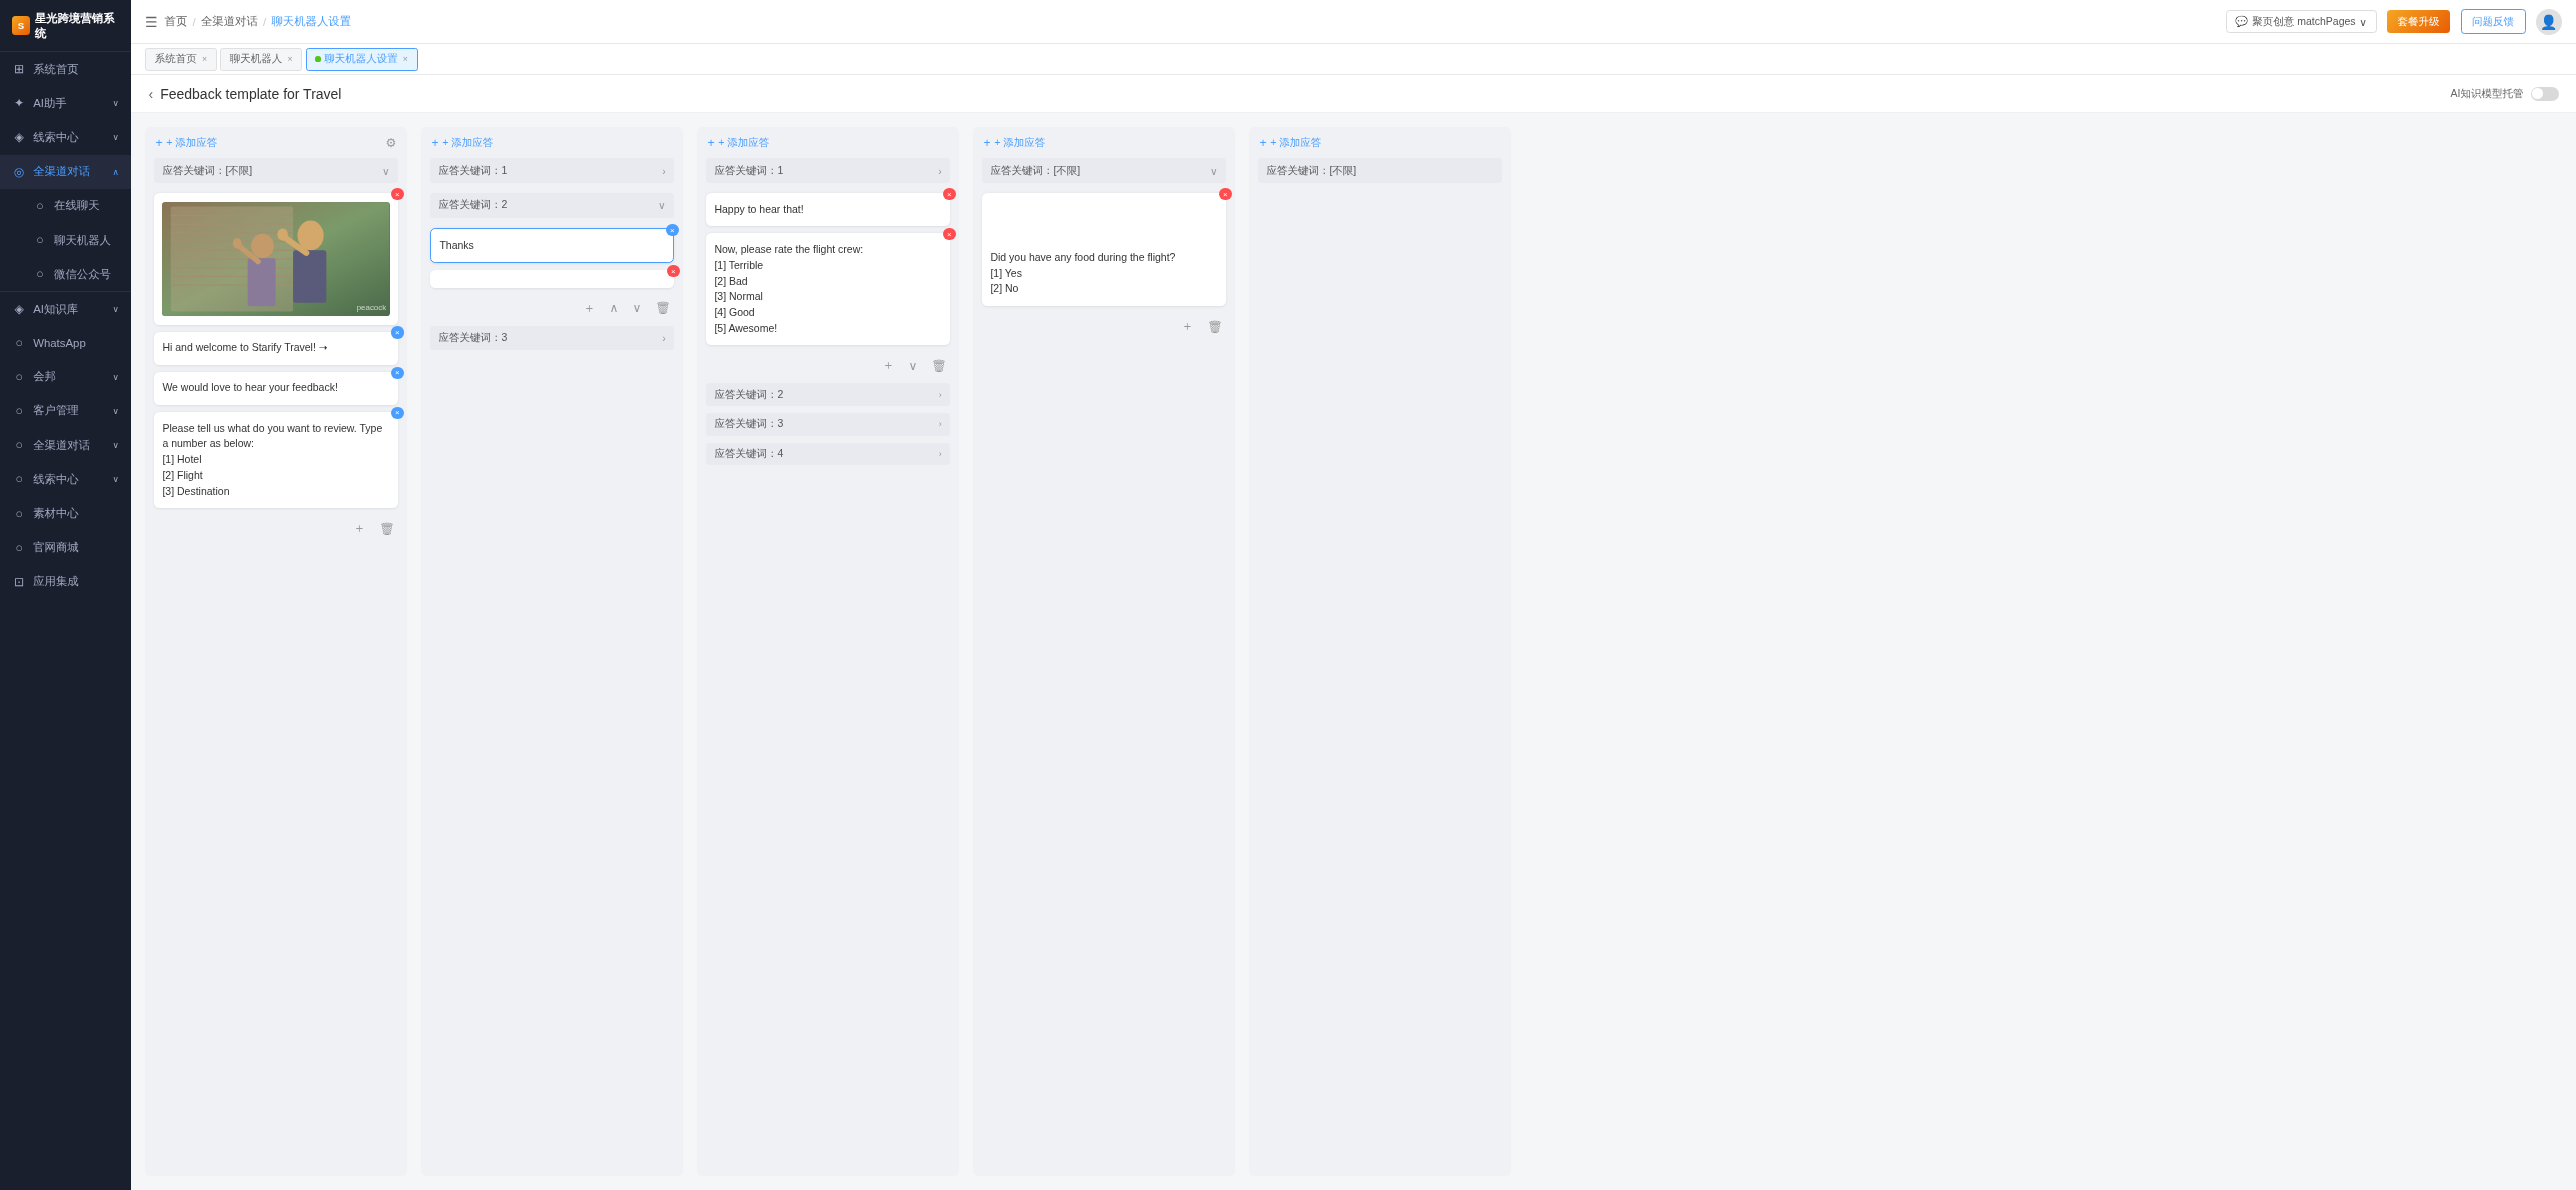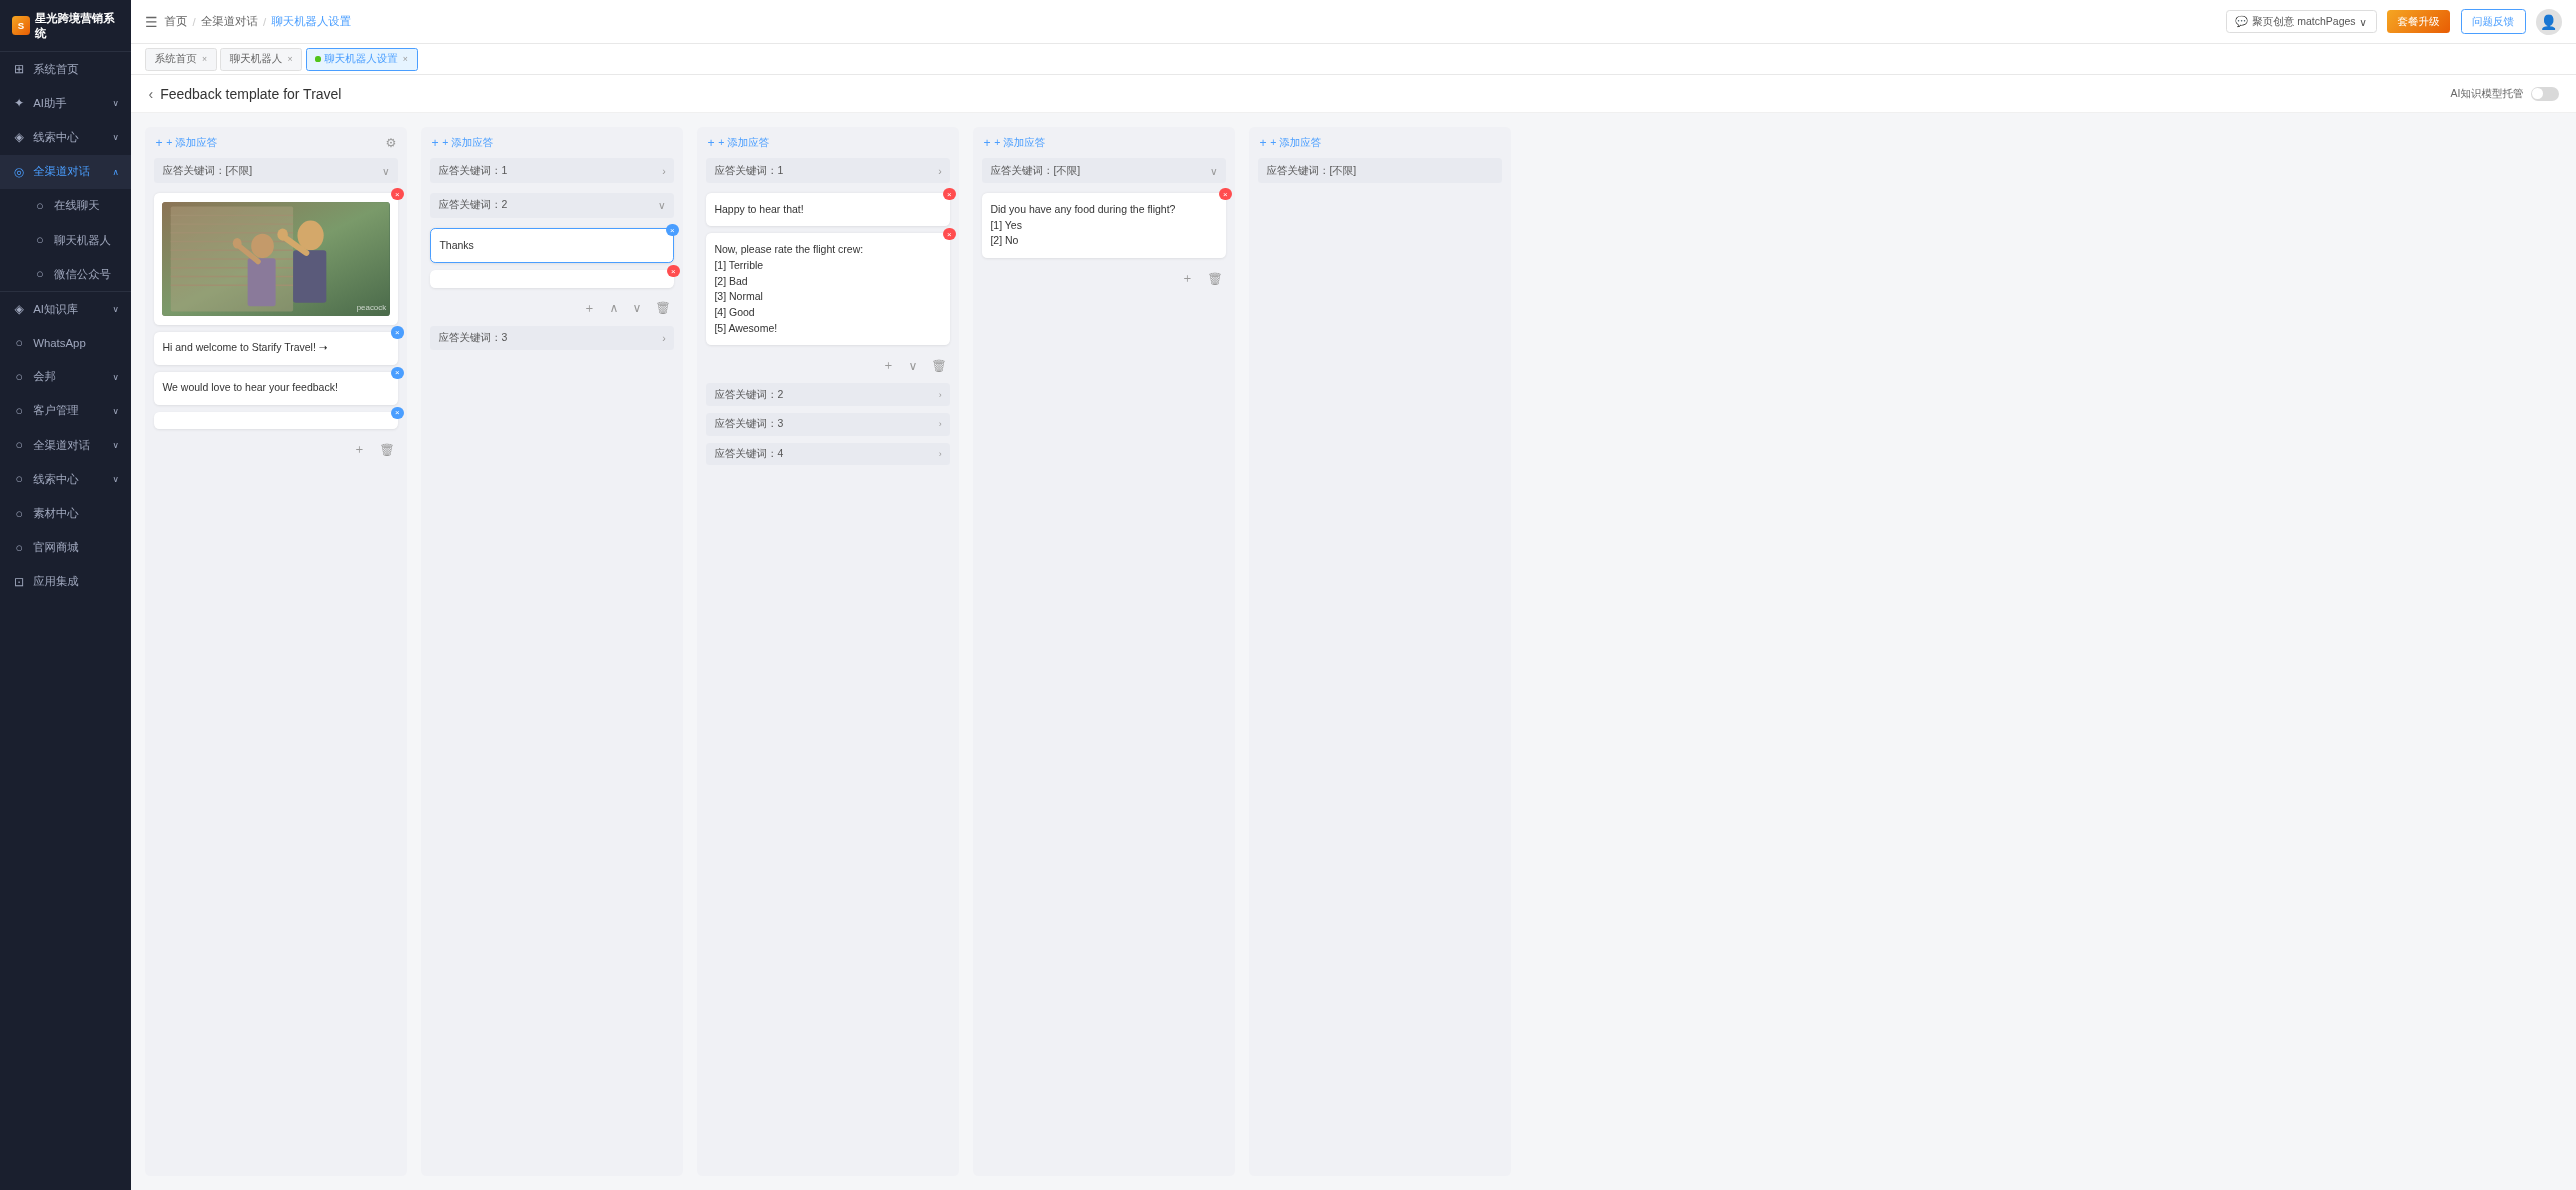--- a/index.html
+++ b/index.html
@@ -283,20 +283,24 @@
             <div class="msg-text">Hi and welcome to Starify Travel! ➝</div>
           </div>
 
           <div class="msg-card">
             <div class="close-btn">×</div>
             <div class="msg-text">We would love to hear your feedback!</div>
           </div>
 
           <div class="msg-card">
             <div class="close-btn">×</div>
+            <div class="msg-text" style="white-space: pre-line;">Please tell us what do you want to review. Type a number as below:
+[1] Hotel
+[2] Flight
+[3] Destination</div>
           </div>
 
           <div class="card-actions">
             <button class="card-action-btn">＋</button>
             <button class="card-action-btn">🗑</button>
           </div>
         </div>
       </div>
 
       <div class="column">
@@ -400,21 +404,21 @@
         </div>
         <div class="column-body">
 
           <div class="keyword-row">
             <span>应答关键词：[不限]</span>
             <span class="arrow">∨</span>
           </div>
 
           <div class="msg-card">
             <div class="close-btn red">×</div>
-            <div class="msg-text" style="white-space: pre-line;">Did you have any food during the flight?
+            <div class="msg-text" style="white-space: pre-line; margin-top: 48px;">Did you have any food during the flight?
 [1] Yes
 [2] No</div>
           </div>
 
           <div class="card-actions">
             <button class="card-action-btn">＋</button>
             <button class="card-action-btn">🗑</button>
           </div>
         </div>
       </div>

